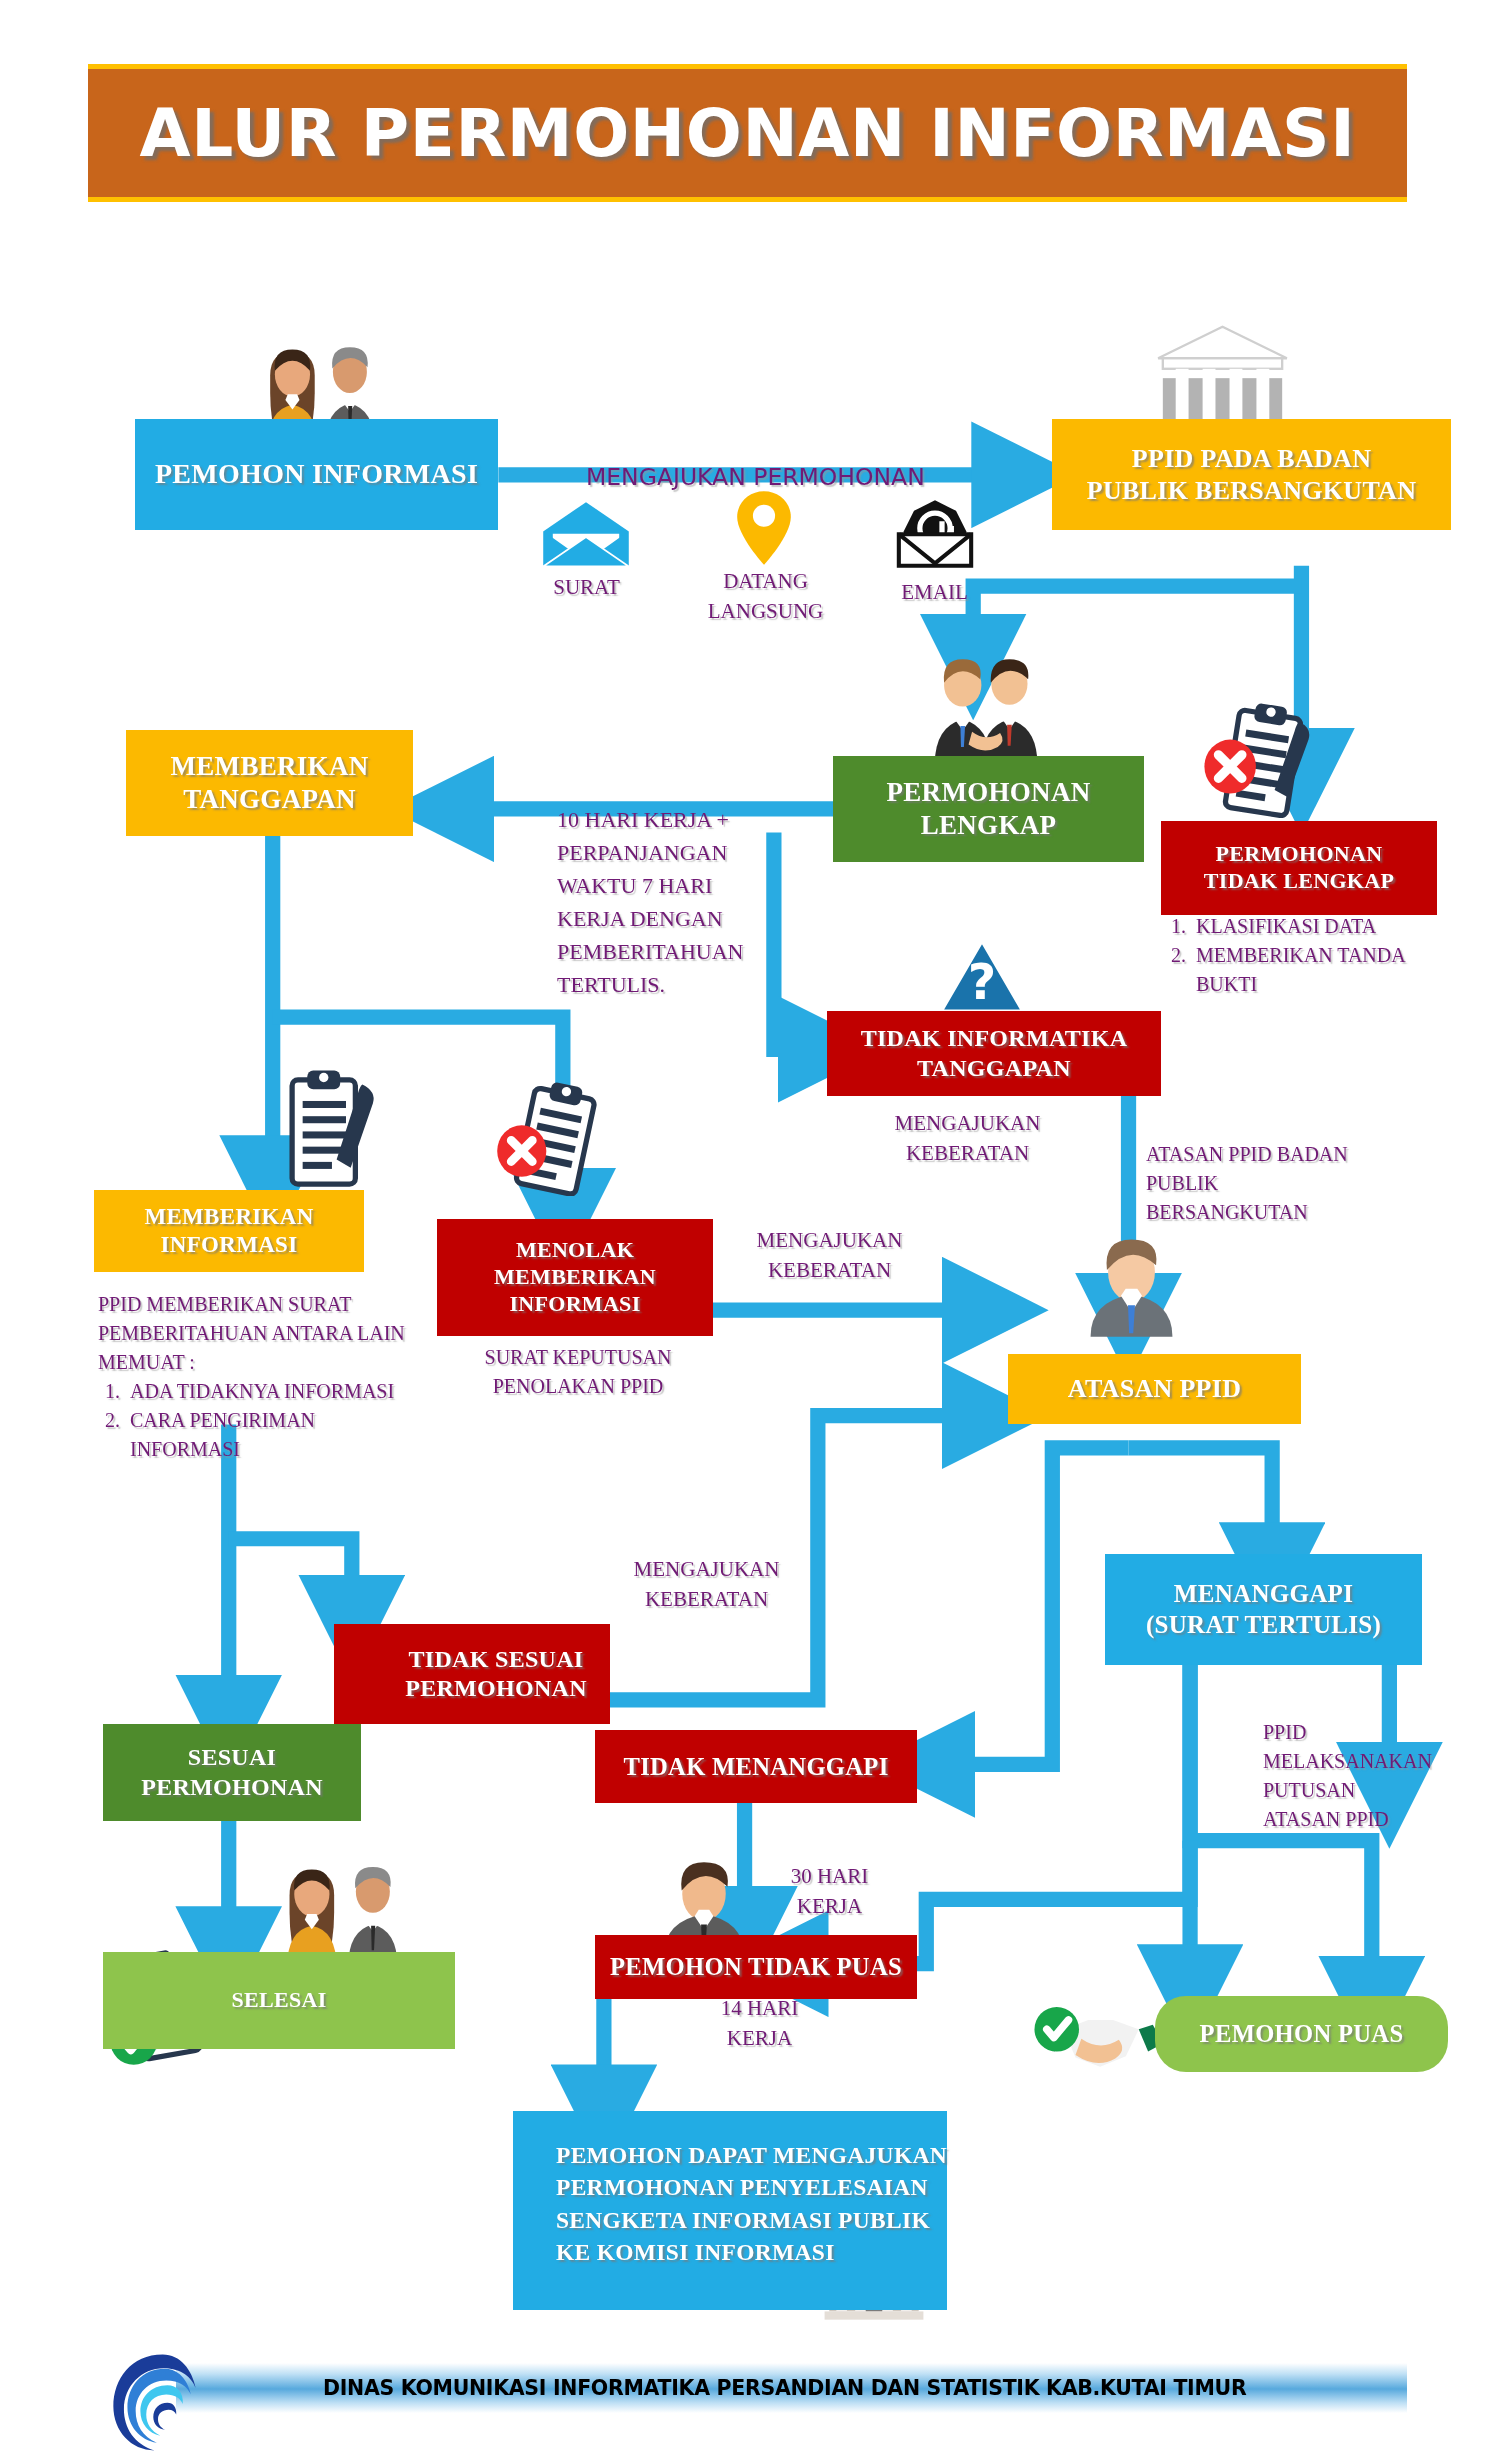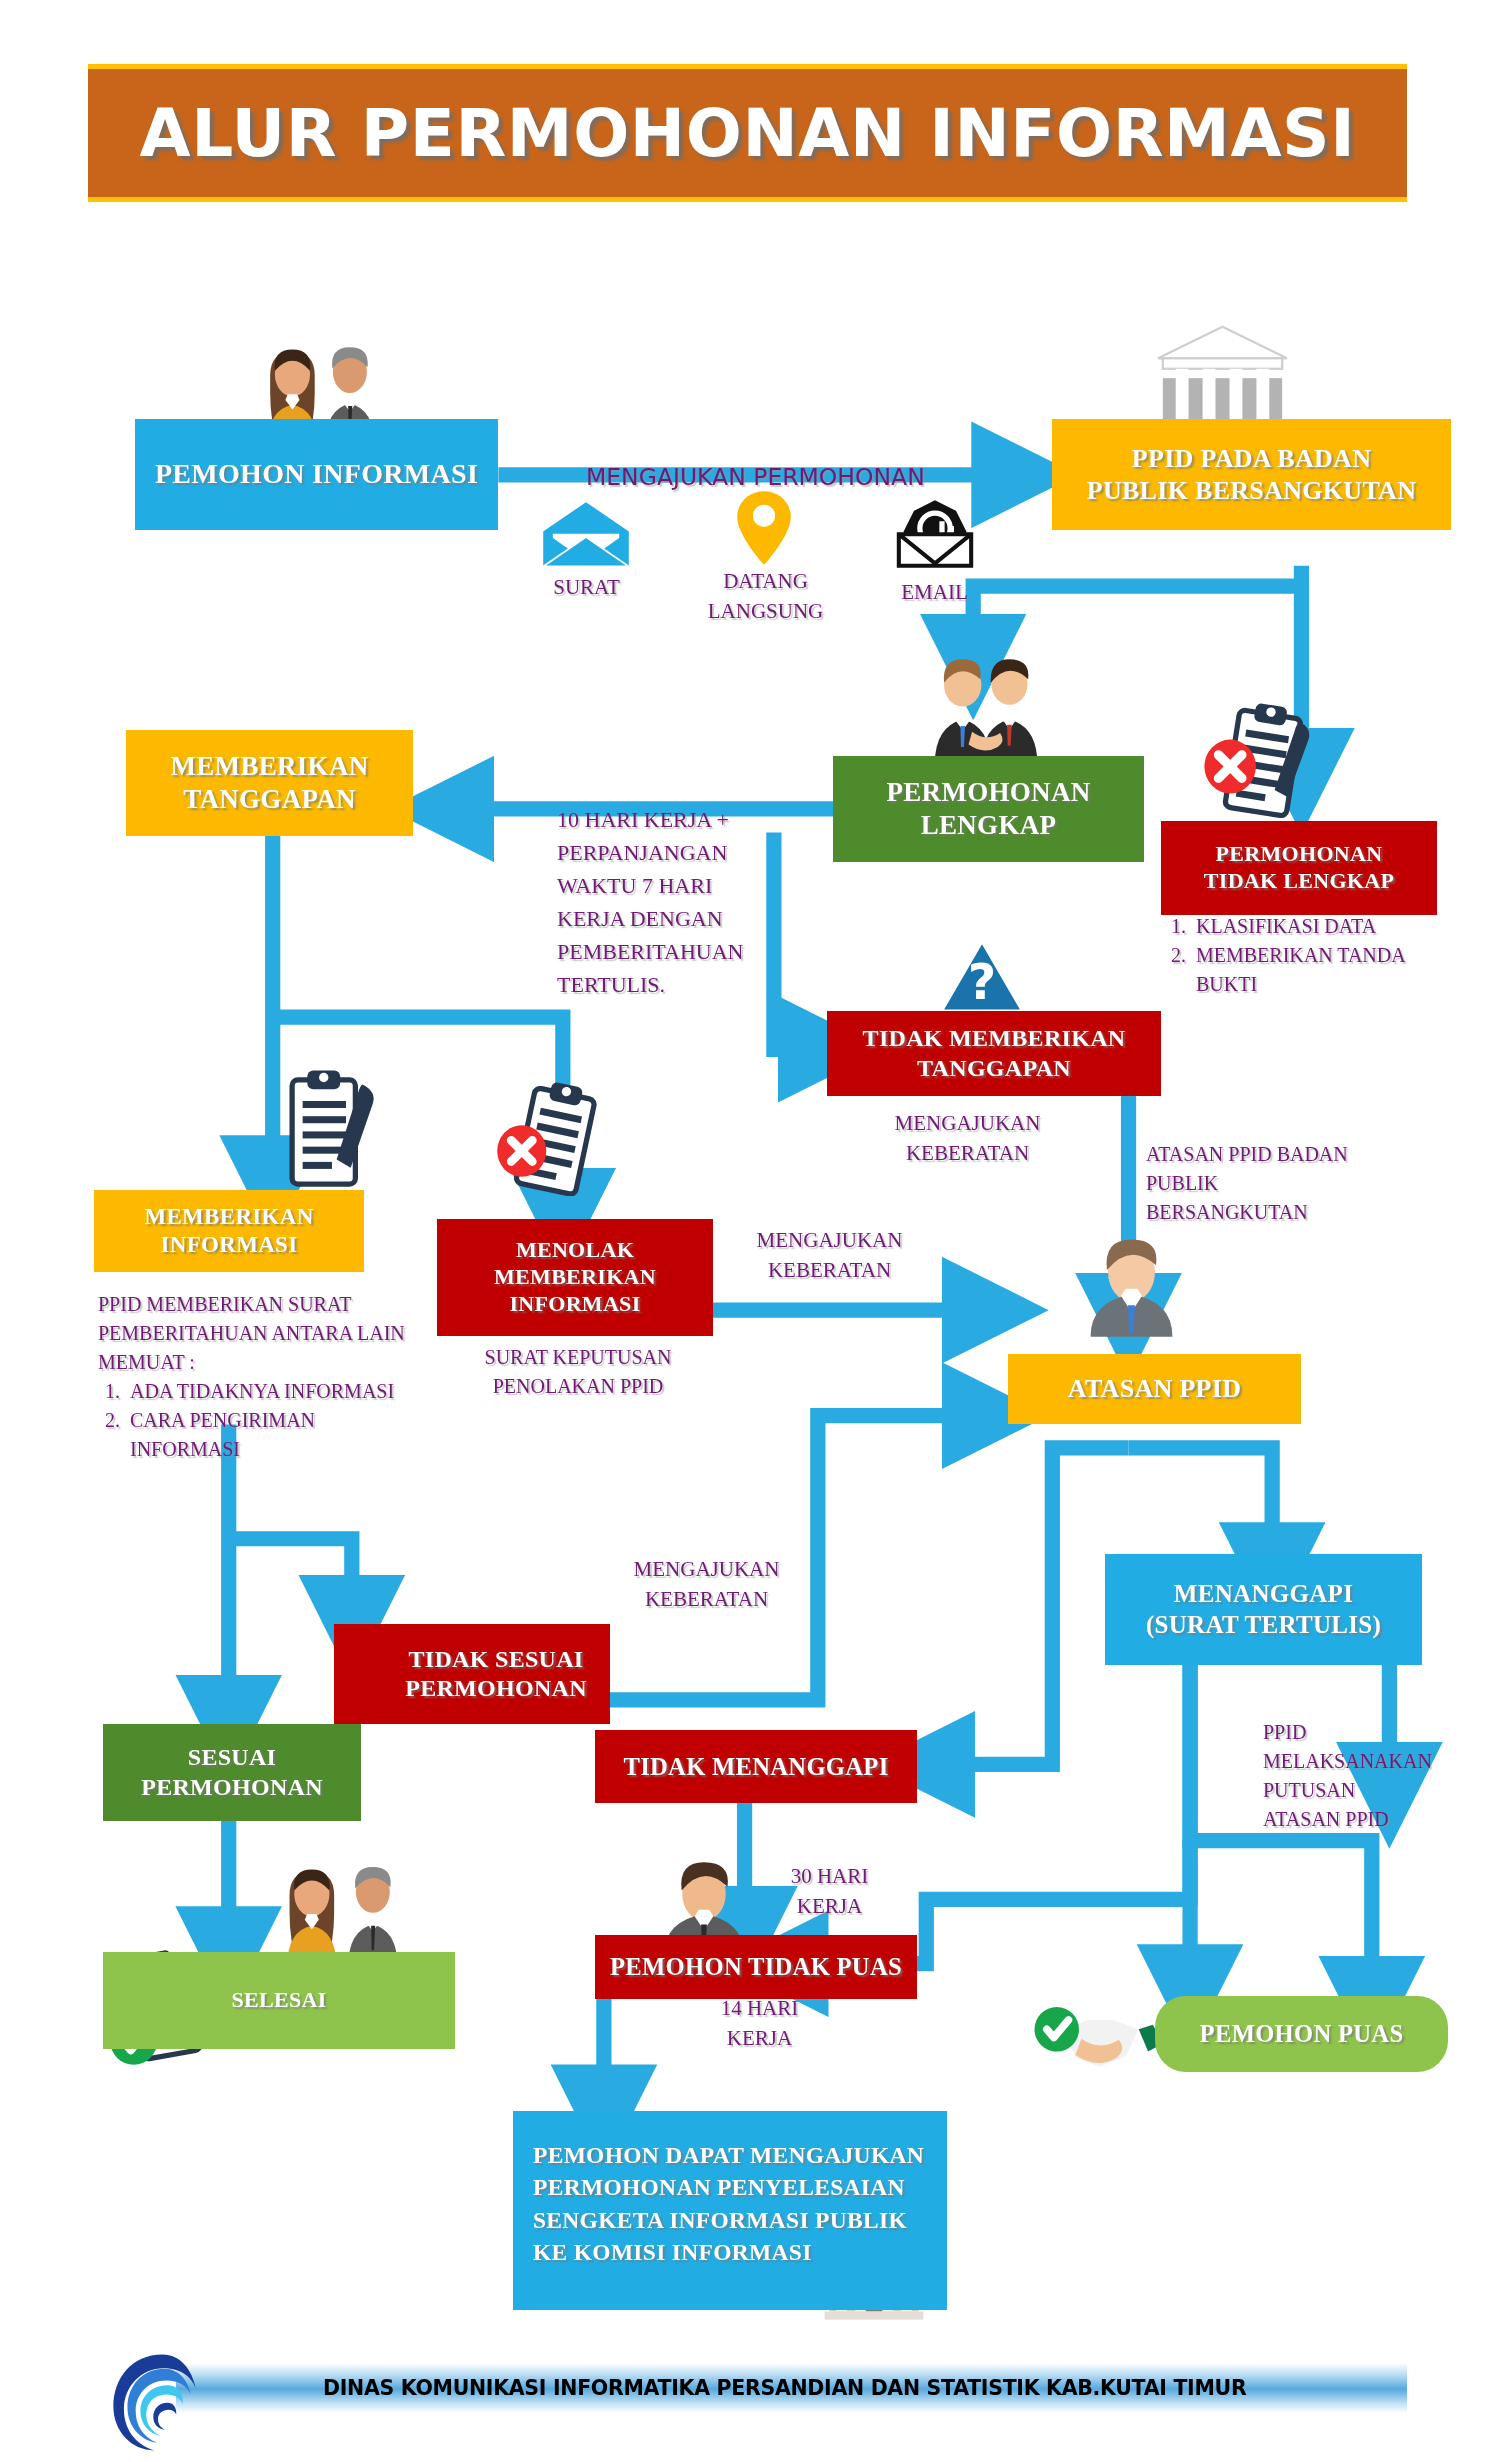--- a/index.html
+++ b/index.html
@@ -391,21 +391,21 @@
 
   <div class="node c-red" style="left:1161px; top:821px; width:276px; height:94px;">
     <div class="lbl" style="font-size:22px;">
       <div>PERMOHONAN</div>
       <div>TIDAK LENGKAP</div>
     </div>
   </div>
 
   <div class="node c-red" style="left:827px; top:1011px; width:334px; height:85px;">
     <div class="lbl" style="font-size:24px;">
-      <div>TIDAK MEMBERIKAN</div>
+      <div>TIDAK INFORMATIKA</div>
       <div>TANGGAPAN</div>
     </div>
   </div>
 
   <div class="node c-amber" style="left:94px; top:1190px; width:270px; height:82px;">
     <div class="lbl" style="font-size:23px;">
       <div>MEMBERIKAN</div>
       <div>INFORMASI</div>
     </div>
   </div>
@@ -453,21 +453,21 @@
 
   <div class="node c-red" style="left:595px; top:1935px; width:322px; height:64px;">
     <div class="lbl" style="font-size:24.6px;">PEMOHON TIDAK PUAS</div>
   </div>
 
   <div class="node c-lgreen" style="left:1155px; top:1996px; width:293px; height:76px;border-radius:31px;">
     <div class="lbl" style="font-size:24.6px;">PEMOHON PUAS</div>
   </div>
 
   <div class="node c-cyan" style="left:513px; top:2111px; width:434px; height:199px;
-              align-items:flex-start; justify-content:flex-start;">
+              align-items:flex-start; justify-content:flex-end;">
     <div class="lbl" style="font-size:23.5px; text-align:left; padding:28px 0 0 20px; line-height:1.38;">
       <div>PEMOHON DAPAT MENGAJUKAN</div>
       <div>PERMOHONAN PENYELESAIAN</div>
       <div>SENGKETA INFORMASI PUBLIK</div>
       <div>KE KOMISI INFORMASI</div>
     </div>
   </div>
 
   <div class="note" style="left:586px; top:460px; font-size:23.5px;
        font-family:'DejaVu Sans', sans-serif;">MENGAJUKAN PERMOHONAN</div>

